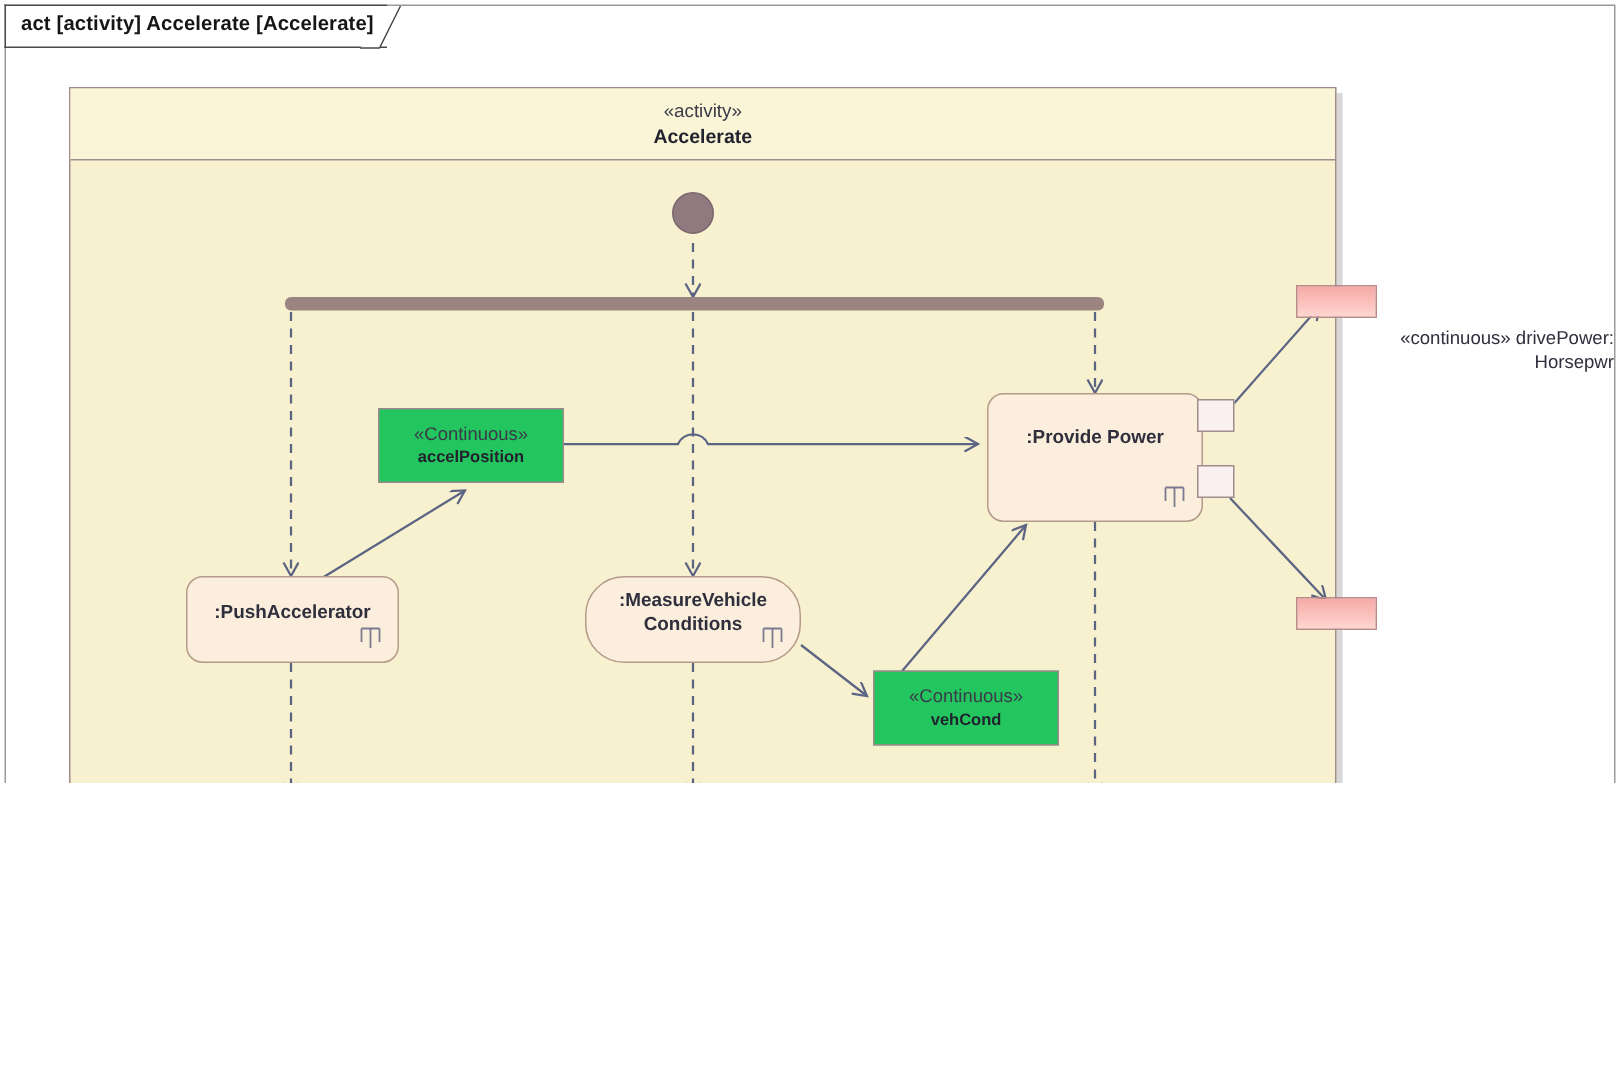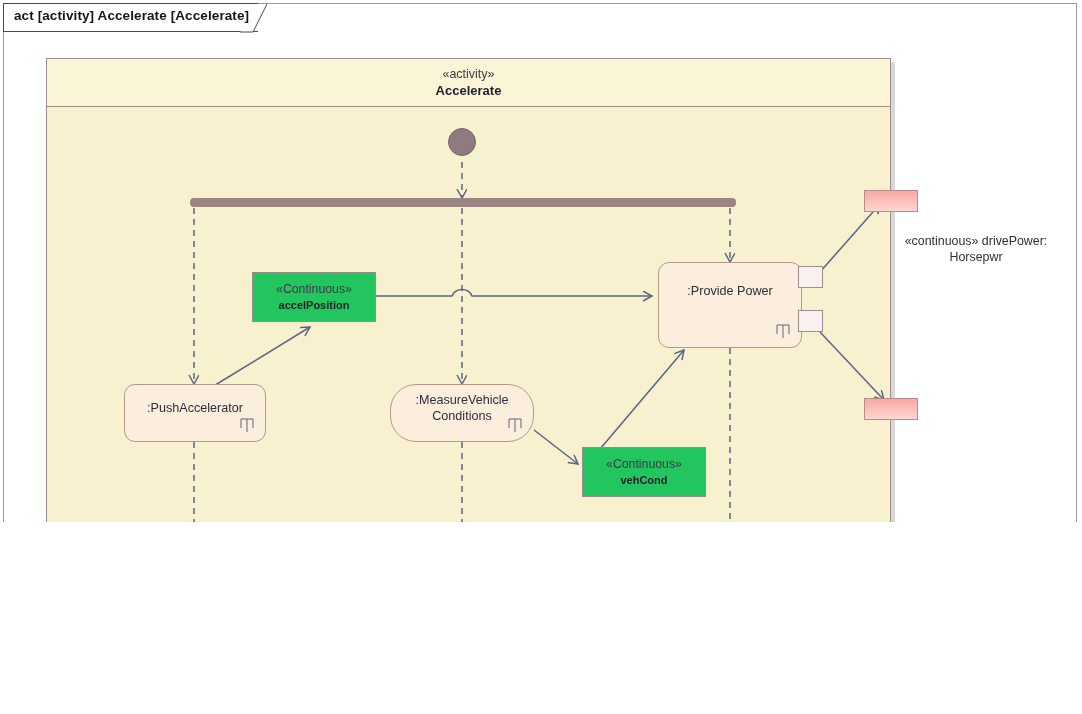--- a/index.html
+++ b/index.html
@@ -105,21 +105,21 @@
 
   
   .action-node {
     position: absolute;
     background: #fbeedd;
     border: 1.5px solid #b49a8a;
     border-radius: 11px;
     box-sizing: border-box;
     color: #2e2e3c;
     font-size: 12.6px;
-    font-weight: normal;
+    font-weight: bold;
     text-align: center;
     display: flex;
     align-items: center;
     justify-content: center;
     line-height: 1.28;
     padding: 0 12px;
   }
   .action-node .label-inner { margin-bottom: 10px; }
   .rake {
     position: absolute;
@@ -197,23 +197,22 @@
     width: 54px;
     height: 22px;
     background: linear-gradient(to bottom, #f6aaa6, #ffd5d1);
     border: 1.2px solid #b98b8b;
     box-sizing: border-box;
   }
   .param-label {
     position: absolute;
     font-size: 12.4px;
     color: #2e2e3c;
-    text-align: center;
+    text-align: right;
     line-height: 1.32;
-    margin-top: 16px;
   }
 
   
   #edges {
     position: absolute;
     left: 0;
     top: 0;
     width: 1082px;
     height: 714px;
     pointer-events: none;

